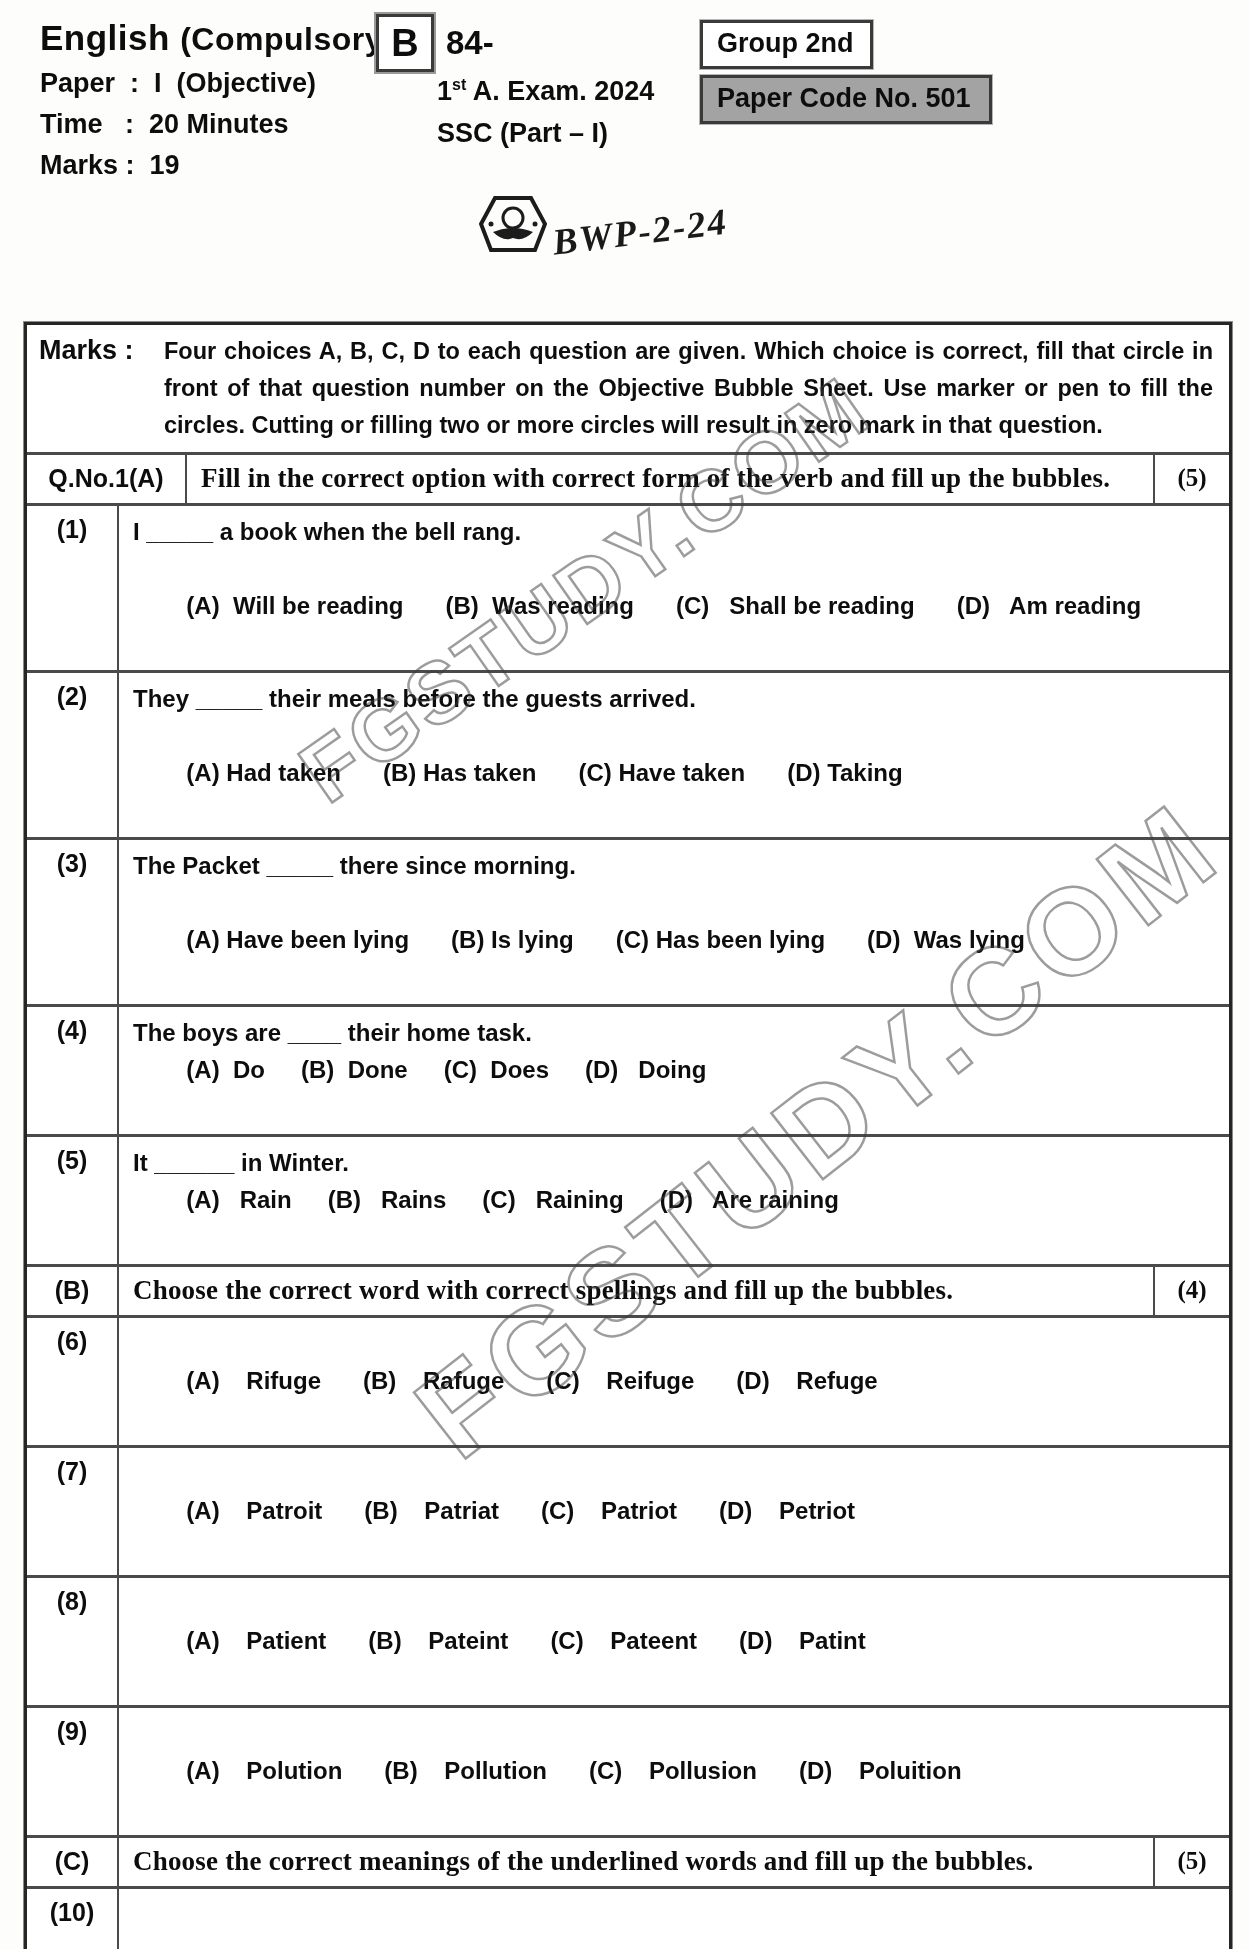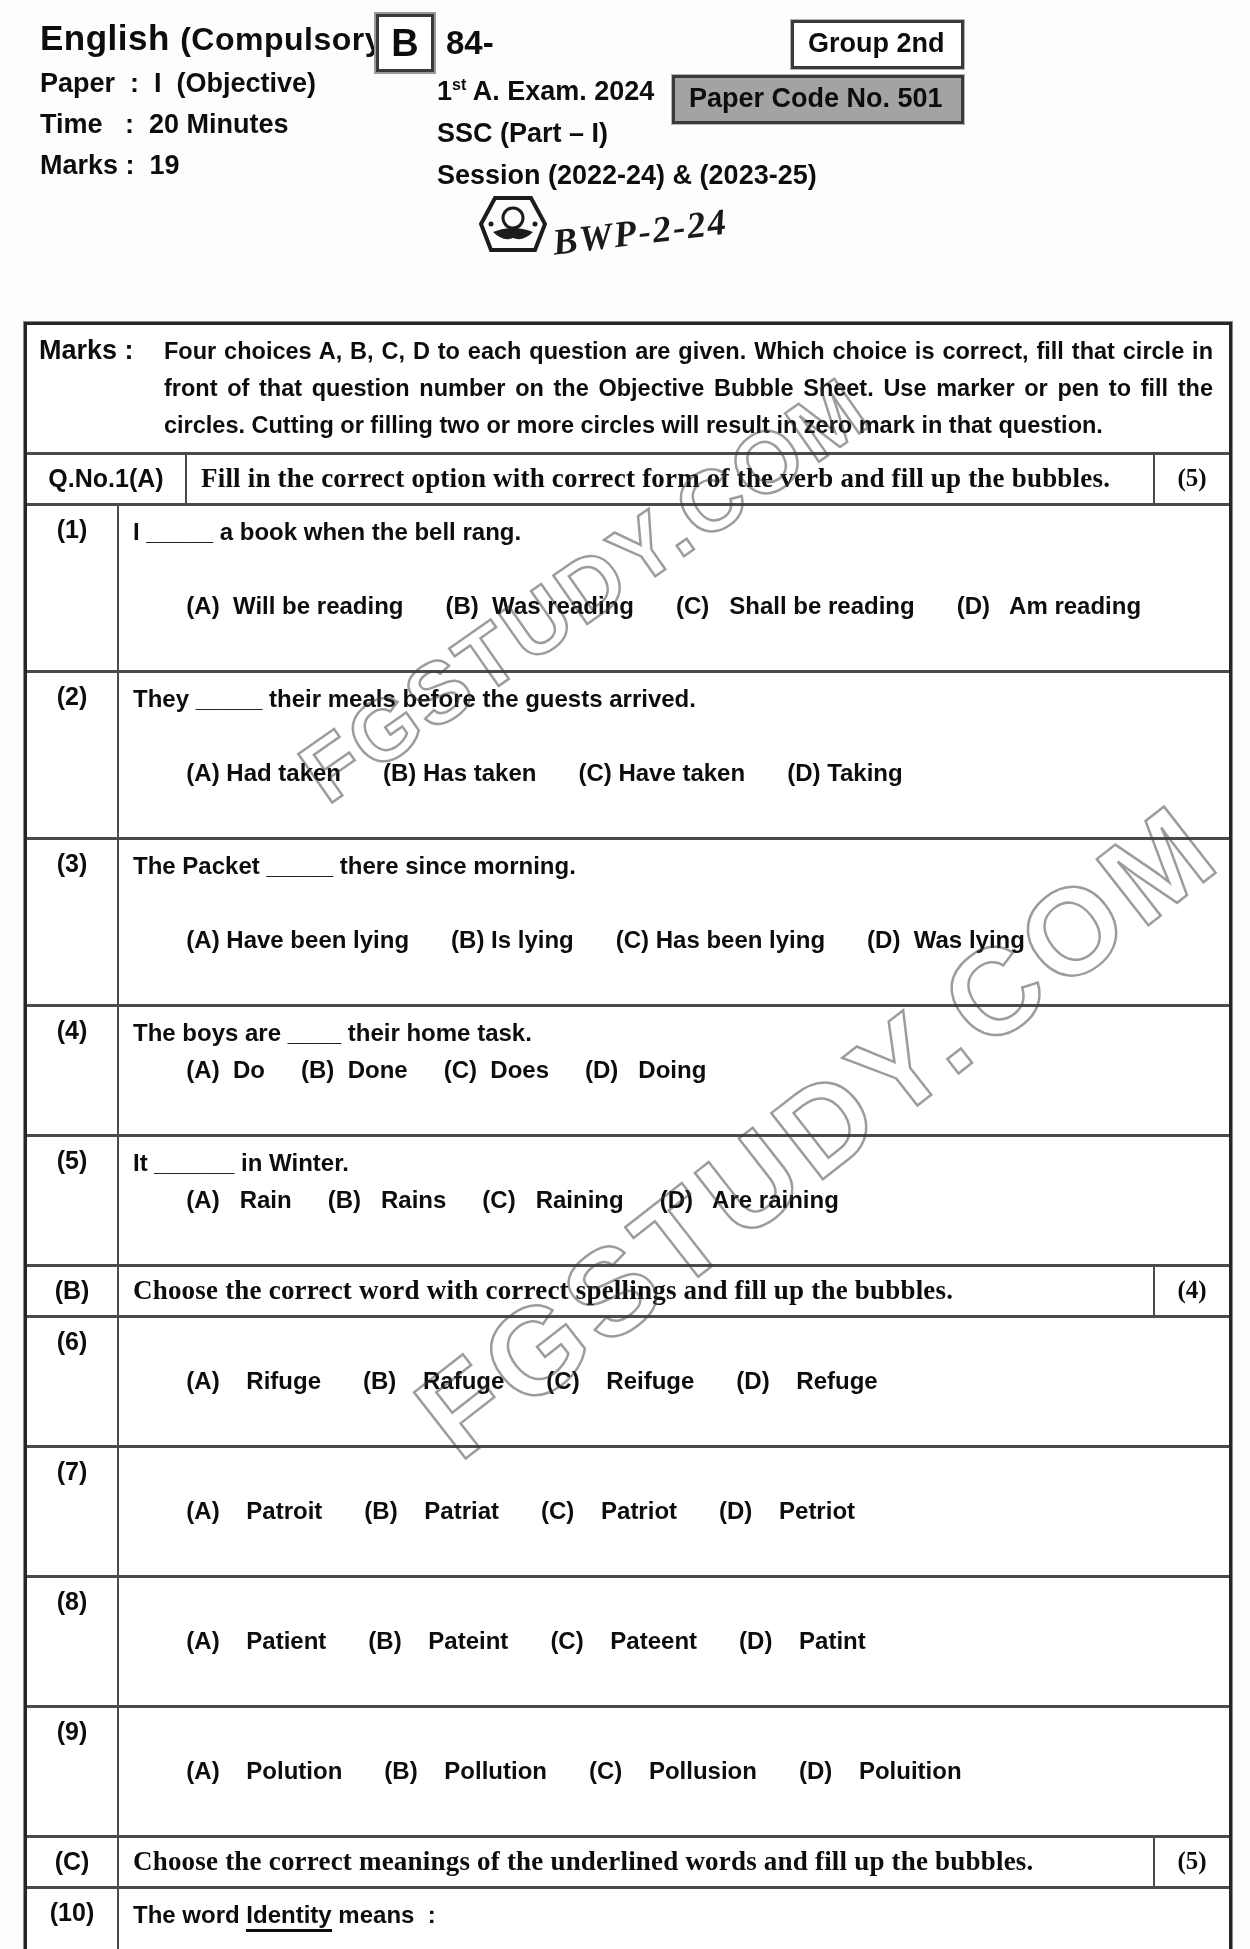--- a/index.html
+++ b/index.html
@@ -16,21 +16,21 @@
   .ver-box{
     position:absolute;left:376px;top:14px;width:52px;height:52px;
     border:3px solid #3a3a3a;box-shadow:0 0 0 2px #9a9a9a;
     display:flex;align-items:center;justify-content:center;
     font-size:38px;font-weight:800;background:#fff;
   }
   .ver-code{position:absolute;left:446px;top:24px;font-size:33px;font-weight:800;}
   .hdr-mid{position:absolute;left:437px;top:76px;width:400px;}
   .mid-line{font-size:27px;font-weight:700;margin-bottom:11px;white-space:pre-wrap;}
   .mid-line sup{font-size:16px;}
-  .hdr-right{position:absolute;left:672px;top:20px;text-align:right;}
+  .hdr-right{position:absolute;left:700px;top:20px;}
   .group-box{
     display:inline-block;border:3px solid #3a3a3a;box-shadow:0 0 0 1px #b5b5b5;
     padding:5px 16px 7px 14px;font-size:27px;font-weight:800;background:#fff;
   }
   .code-box{
     display:block;margin-top:6px;border:3px solid #3a3a3a;box-shadow:0 0 0 1px #b5b5b5;
     padding:5px 18px 7px 14px;font-size:27px;font-weight:800;background:#a3a3a3;width:max-content;
   }
   .logo{position:absolute;left:479px;top:194px;}
   .handwriting{
@@ -98,21 +98,20 @@
 </div>
 
 <div class="ver-box">
   <span>B</span>
 </div>
 <div class="ver-code">84-</div>
 
 <div class="hdr-mid">
   <div class="mid-line"><span>1</span><sup>st</sup><span> A. Exam. 2024</span></div>
   <div class="mid-line">SSC (Part – I)</div>
-  <div class="mid-line">Session (2022-24) &amp; (2023-25)</div>
 </div>
 
 <div class="hdr-right">
   <span class="group-box">Group 2nd</span>
   <span class="code-box">Paper Code No. 501</span>
 </div>
 
 <div class="logo">
   <svg width="68" height="60" viewBox="0 0 68 60">
     <polygon points="16,4 52,4 66,30 56,56 12,56 2,30" fill="none" stroke="#1c1c1c" stroke-width="4"></polygon>
@@ -233,21 +232,20 @@
 
   <div class="row">
     <div class="sec-label">(C)</div>
     <div class="sec-title">Choose the correct meanings of the underlined words and fill up the bubbles.</div>
     <div class="sec-marks">(5)</div>
   </div>
 
   <div class="row">
     <div class="qnum">(10)</div>
     <div class="qbody">
-      <div class="stem"><span>The word </span><span class="u">Identity</span><span> means  :</span></div>
       <div class="opts">
         
       </div>
     </div>
   </div>
 
 </div>
 
 <div class="wm wm1">FGSTUDY.COM</div>
 <div class="wm wm2">FGSTUDY.COM</div>

